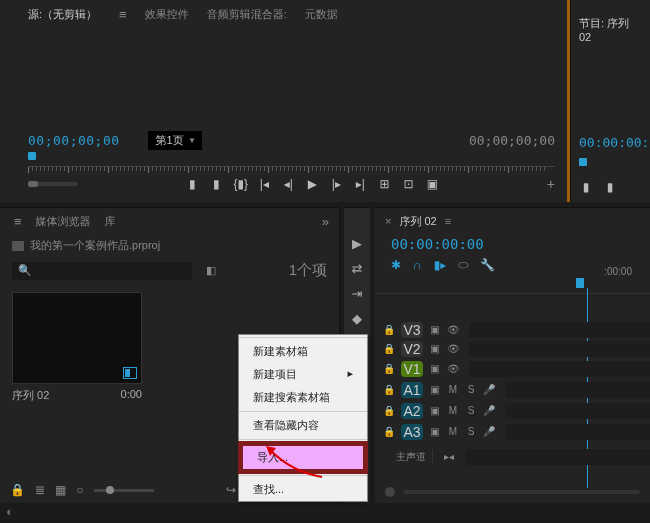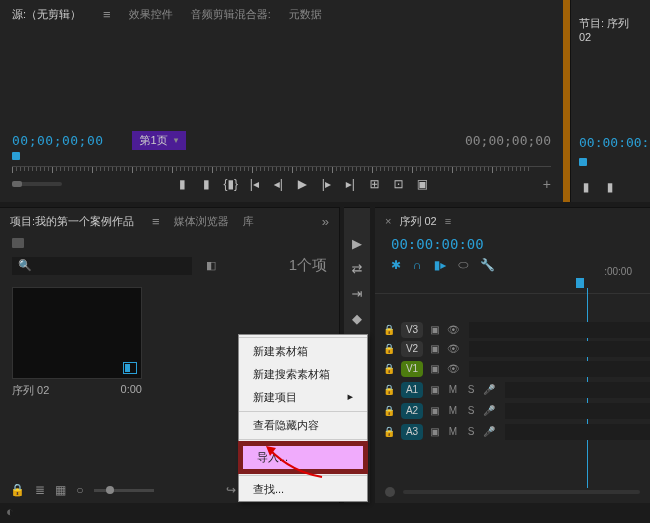--- a/index.html
+++ b/index.html
@@ -3,25 +3,25 @@
 <meta charset="utf-8">
 <style>
   * { box-sizing: border-box; margin: 0; padding: 0; font-family: "Microsoft YaHei", Arial, sans-serif; }
   body { background: #1b1b1b; color: #ccc; font-size: 11px; width: 650px; height: 523px; overflow: hidden; position: relative; }
   .tab-row { display: flex; align-items: center; height: 28px; gap: 18px; padding: 0 12px; }
   .tab { color: #888; cursor: default; font-size: 11px; }
   .tab.active { color: #ccc; }
   .menu-icon { color: #888; font-size: 13px; margin-left: 4px; }
   
   
-  .source-monitor { position: absolute; left: 0; top: 0; width: 570px; height: 202px; background: #232323; border-right: 7px solid #a16207; }
+  .source-monitor { position: absolute; left: 0; top: 0; width: 570px; height: 202px; background: #232323; border-right: 3px solid #a16207; padding-left: 16px; }
   .source-body { height: 100px; }
   .timecode-row { display: flex; align-items: center; padding: 0 12px; height: 24px; }
   .timecode { color: #2a9fd6; font-family: monospace; font-size: 13px; letter-spacing: 0.5px; }
-  .page-select { margin-left: 28px; display: flex; align-items: center; color: #ccc; background: #4c1d95; padding: 2px 8px; font-size: 11px; }
+  .page-select { margin-left: 28px; display: flex; align-items: center; color: #ccc; background: #000000; padding: 2px 8px; font-size: 11px; }
   .chev { color: #888; margin-left: 6px; font-size: 9px; }
   .tc-right { margin-left: auto; color: #888; font-family: monospace; font-size: 13px; }
   
   .ruler { position: relative; height: 18px; margin: 2px 12px 0 12px; }
   .playhead { position: absolute; left: 0; top: -2px; width: 8px; height: 8px; background: #2a9fd6; border-radius: 1px; }
   .ruler-ticks { position: absolute; left: 0; right: 0; bottom: 0; height: 6px; border-top: 1px solid #444; display: flex; }
   .tick { width: 1px; height: 4px; background: #555; margin-right: 3px; }
   .tick.big { height: 6px; background: #777; }
   
   .transport { display: flex; align-items: center; justify-content: space-between; padding: 4px 12px 0 12px; }
@@ -79,21 +79,21 @@
   .tl-icons { display: flex; gap: 12px; padding: 4px 16px; color: #888; align-items: center; position: relative; }
   .tl-icons .i { font-size: 12px; }
   .tl-time-label { position: absolute; right: 18px; top: 58px; color: #888; font-size: 10px; }
   .tl-ruler { position: absolute; left: 0; right: 0; top: 72px; height: 14px; border-bottom: 1px solid #333; }
   .tl-playhead { position: absolute; right: 66px; top: 70px; width: 8px; height: 10px; background: #2a9fd6; }
   .tl-playhead-line { position: absolute; right: 62px; top: 80px; width: 1px; height: 200px; background: #2a9fd6; }
   
   .tracks { position: absolute; top: 112px; left: 8px; right: 0; }
   .track-row { display: flex; align-items: center; height: 21px; gap: 6px; }
   .tlock { color: #888; font-size: 10px; width: 12px; text-align: center; }
-  .tname { width: 22px; height: 16px; background: #333; color: #ccc; font-size: 10px; display: flex; align-items: center; justify-content: center; border-radius: 4px; }
+  .tname { width: 22px; height: 16px; background: #333; color: #ccc; font-size: 14px; display: flex; align-items: center; justify-content: center; border-radius: 4px; }
   .tname.video { background: #4d7c0f; }
   .tname.audio { background: #0e4a5a; }
   .tbtn { color: #888; font-size: 10px; width: 12px; text-align: center; }
   .track-body { flex: 1; height: 16px; background: #1d1d1d; margin-left: 4px; }
   .track-row.hdr { height: 19px; }
   .track-row.hdr .tname { background: #333; }
   
   .tl-bottom { position: absolute; bottom: 6px; left: 10px; right: 10px; display: flex; align-items: center; gap: 8px; }
   .master-label { color: #888; font-size: 10px; width: 50px; text-align: right; margin-right: 4px; border-right:1px solid #333; padding-right:6px;}
   .tl-zoom { flex: 1; height: 4px; background: #333; border-radius: 2px; }
@@ -298,28 +298,28 @@
     <div class="prog-playhead"></div>
   </div>
   <div style="position:absolute;bottom:8px;left:8px;display:flex;gap:10px;">
     <span class="tb">▮</span>
     <span class="tb">▮</span>
   </div>
 </div>
 
 <div class="project-panel">
   <div class="proj-tabs">
-    <span class="proj-tab active">项目:我的第一个案例作品</span>
     <span class="menu-icon">≡</span>
     <span class="proj-tab">媒体浏览器</span>
     <span class="proj-tab">库</span>
     <span class="overflow">»</span>
   </div>
   <div class="proj-path">
     <span class="bin-icon"></span>
+    <span>我的第一个案例作品.prproj</span>
   </div>
   <div class="search-row">
     <div class="search-box">
       <span class="search-ico">🔍</span>
     </div>
     <span class="filter-ico">◧</span>
     <span class="item-count">1个项</span>
   </div>
   <div class="thumb-area">
     <div class="thumb">
@@ -417,36 +417,41 @@
     </div>
     <div class="track-row">
       <span class="tlock">🔒</span>
       <span class="tname audio">A3</span>
       <span class="tbtn">▣</span>
       <span class="tbtn">M</span>
       <span class="tbtn">S</span>
       <span class="tbtn">🎤</span>
       <div class="track-body"></div>
     </div>
+    <div class="track-row" style="margin-top:4px">
+      <span class="master-label">主声道</span>
+      <span class="tbtn">▸◂</span>
+      <div class="track-body"></div>
+    </div>
   </div>
 
   <div class="tl-bottom">
     <div class="circle-end"></div>
     <div class="tl-zoom"></div>
   </div>
 </div>
 
 <div class="context-menu">
   <div class="cm-sep"></div>
   <div class="cm-item">新建素材箱</div>
-  <div class="cm-item">新建搜索素材箱</div>
   <div class="cm-item">
     <span>新建项目</span>
     <span style="float:right">▸</span>
   </div>
+  <div class="cm-item">新建搜索素材箱</div>
   <div class="cm-sep"></div>
   <div class="cm-item">查看隐藏内容</div>
   <div class="cm-sep"></div>
   <div class="cm-item hl">导入...</div>
   <div class="cm-sep"></div>
   <div class="cm-item">查找...</div>
 </div>
 
 <svg class="red-arrow" width="70" height="40">
   <path d="M 60 35 Q 30 30 8 8" stroke="#d00" stroke-width="2" fill="none"></path>

